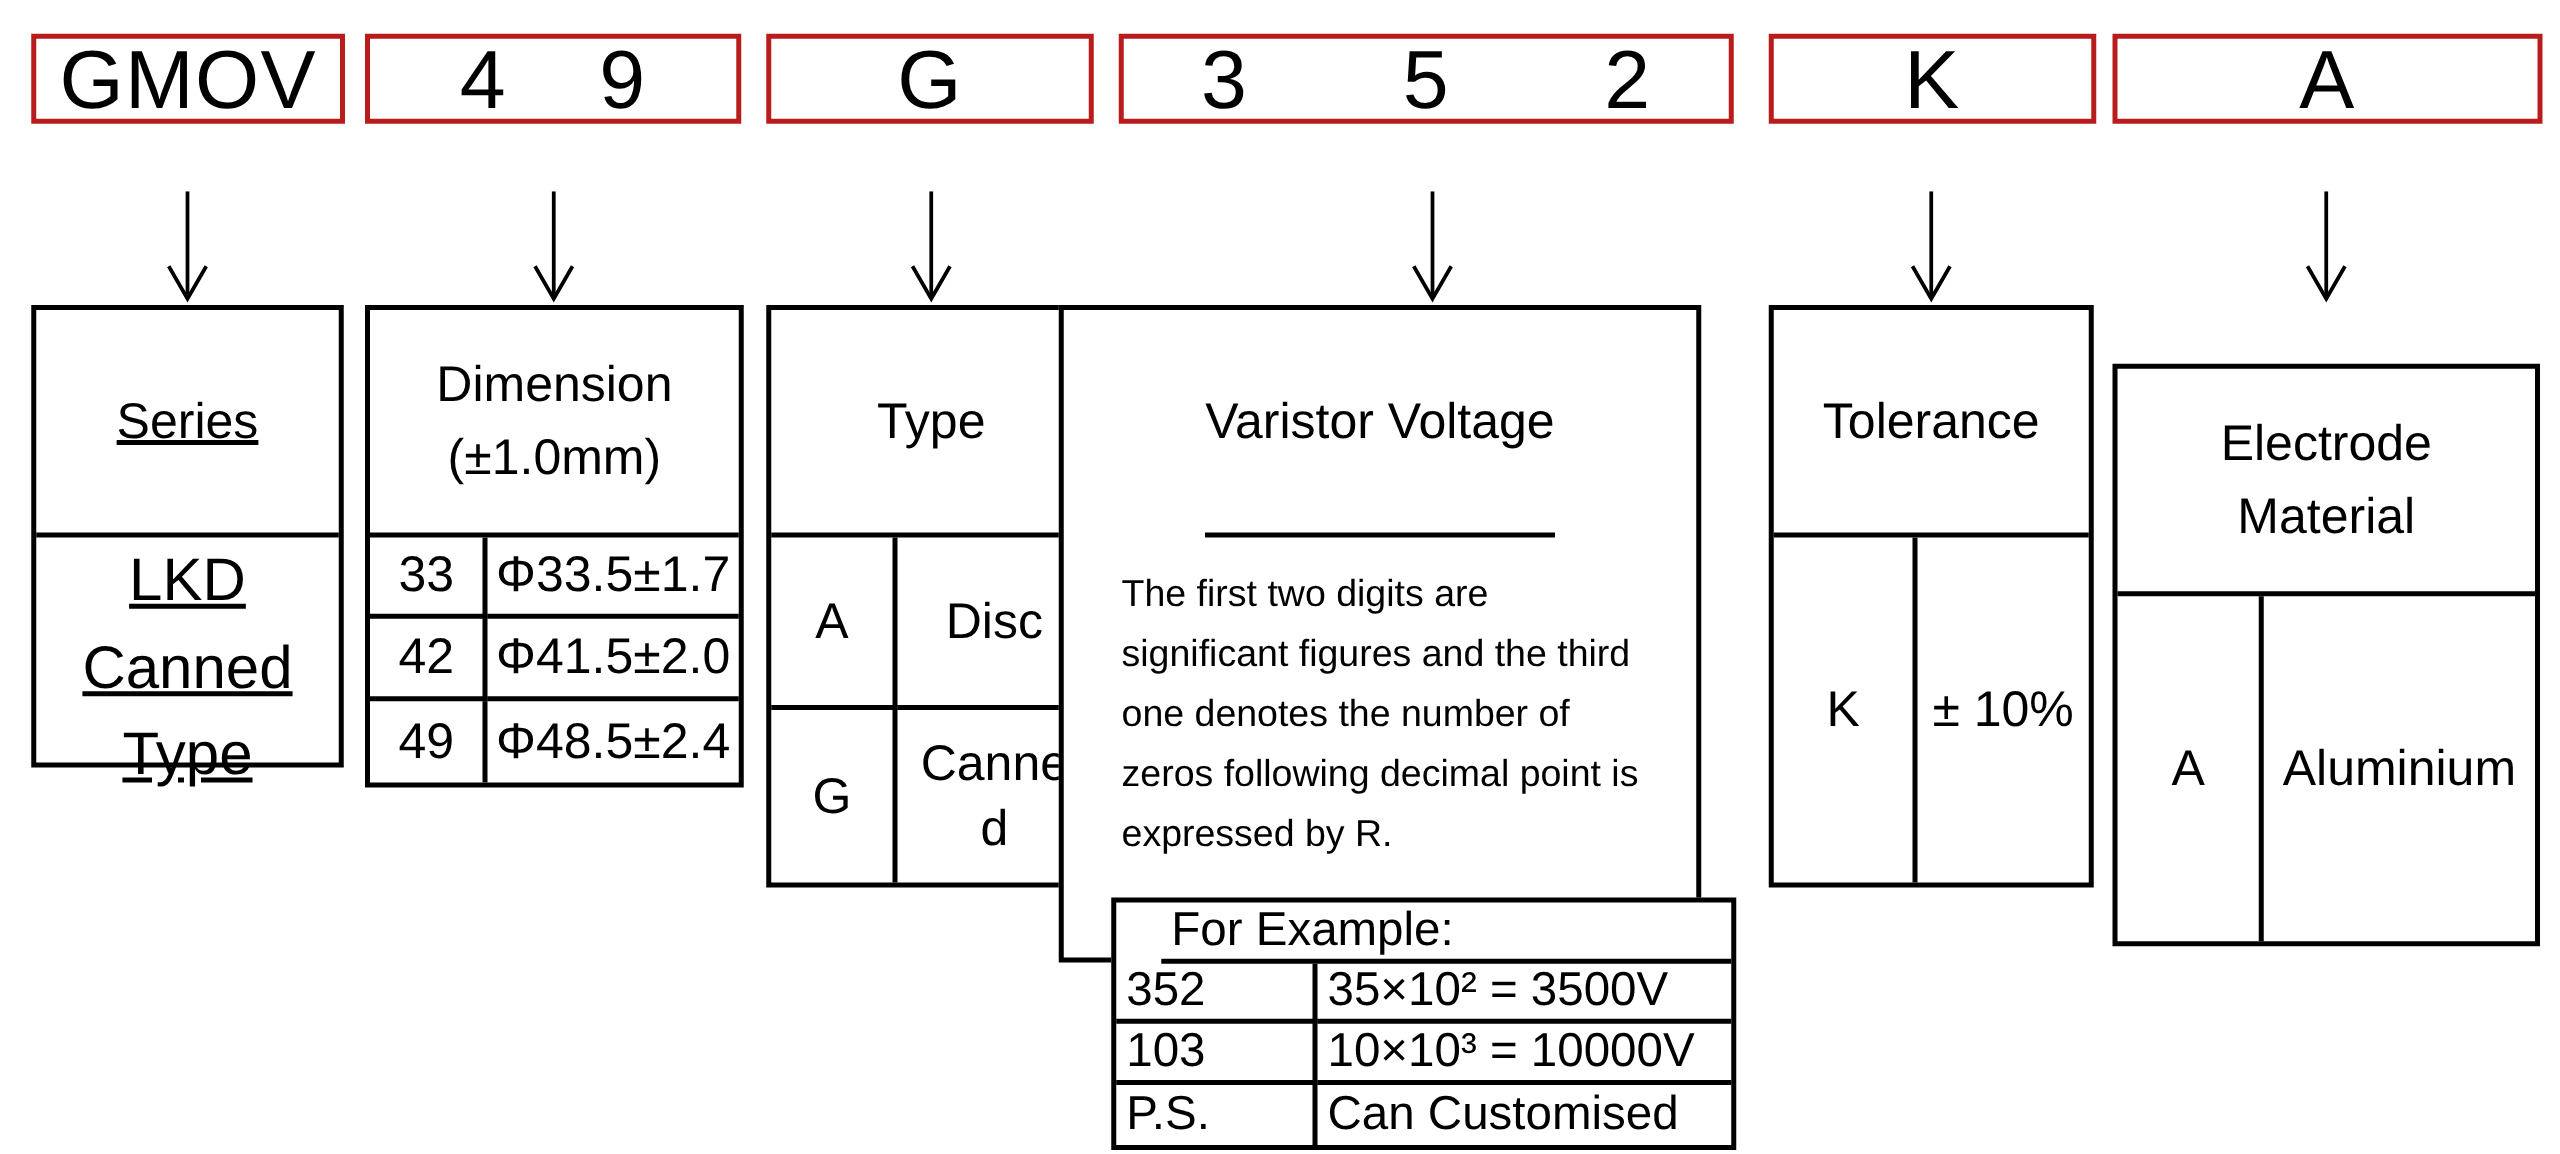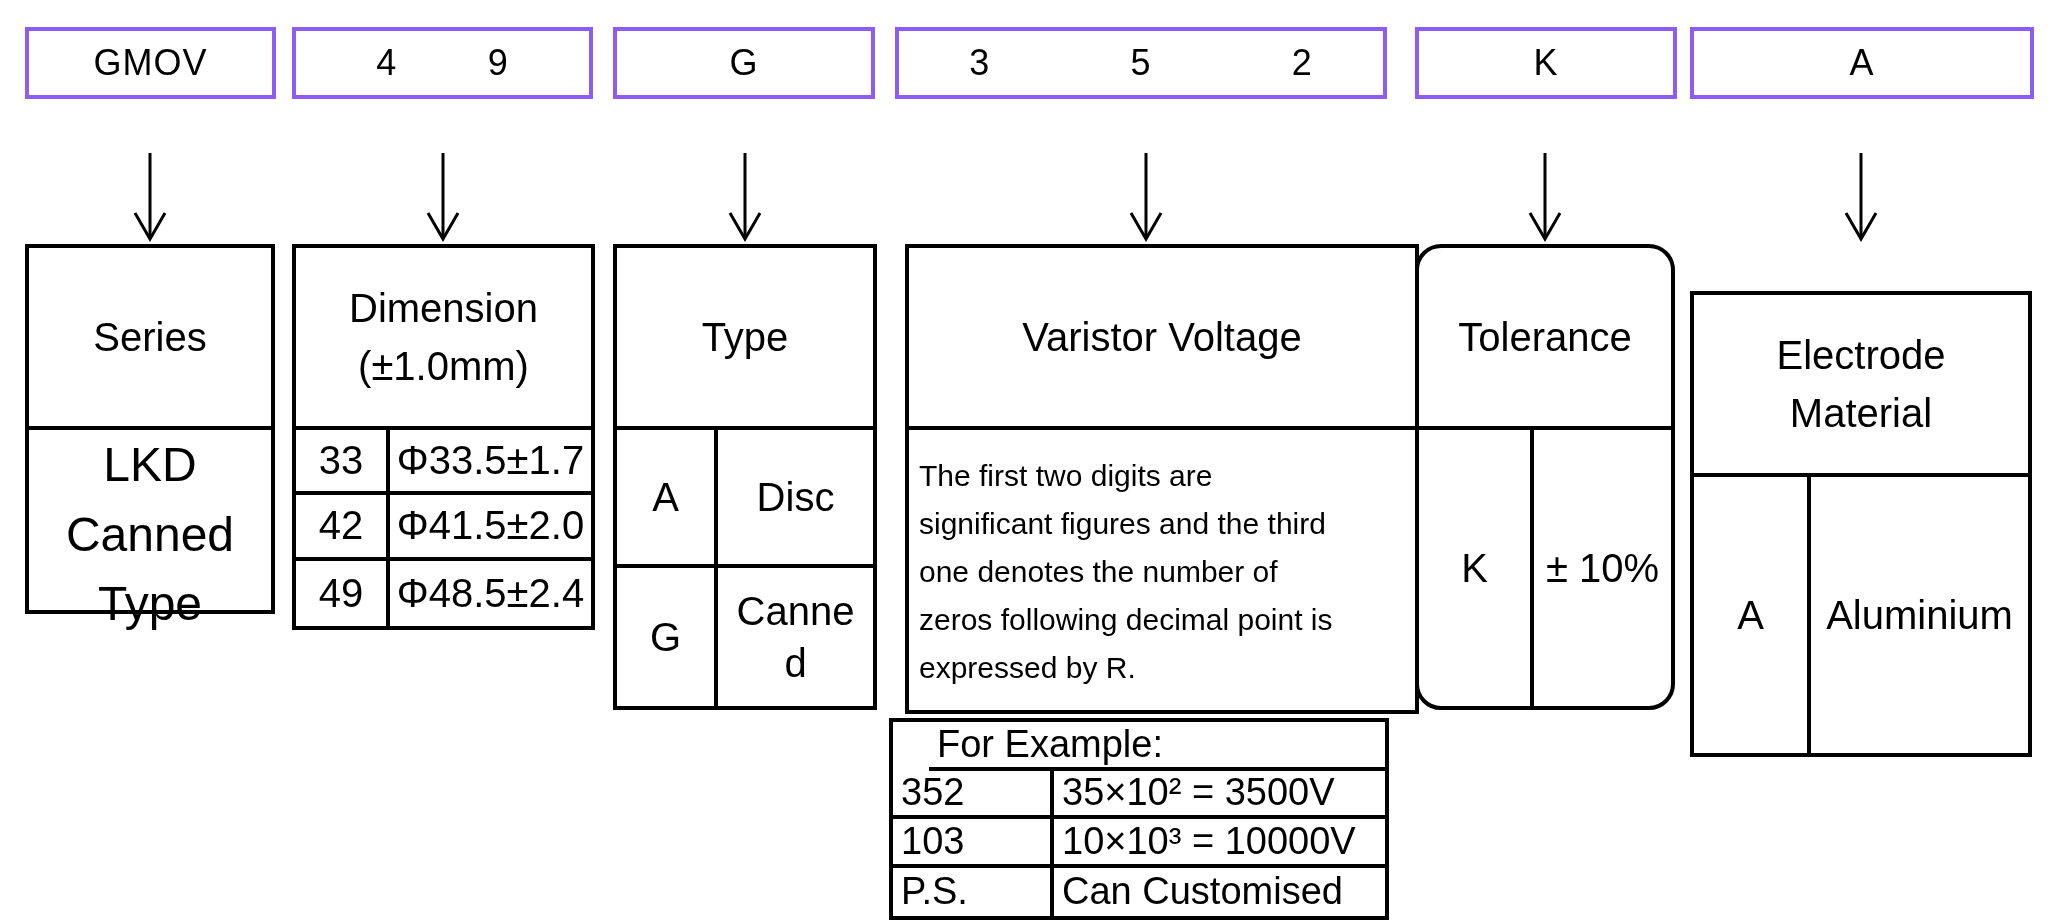--- a/index.html
+++ b/index.html
@@ -3,22 +3,22 @@
 <meta charset="utf-8">
 <style>
   html,body{margin:0;padding:0;background:#ffffff;}
   .canvas{
     position:relative;width:2048px;height:923px;background:#ffffff;
     font-family:"Liberation Sans",sans-serif;color:#000;overflow:hidden;
   }
   
   .codebox{
     position:absolute;top:27px;height:72px;box-sizing:border-box;
-    border:4px solid #8b5cf6;display:flex;align-items:center;justify-content:center;
-    font-size:36px;letter-spacing:1px;background:#fff;
+    border:4px solid #b91c1c;display:flex;align-items:center;justify-content:center;
+    font-size:66px;letter-spacing:1px;background:#fff;
   }
   .codebox.multi{justify-content:space-around;}
   .codebox.pad{padding:0 35px;}
   
   .arrow{position:absolute;width:44px;height:90px;}
   .arrow svg{display:block;}
   
   .panel{
     position:absolute;top:244px;box-sizing:border-box;border:4px solid #000;
     display:flex;flex-direction:column;background:#fff;
@@ -117,21 +117,21 @@
         <polyline points="7,60 22,86 37,60" fill="none" stroke="#000" stroke-width="3"></polyline>
       </svg>
   </div>
   <div class="arrow" style="left:1839px;top:153px;">
     <svg width="44" height="90" viewBox="0 0 44 90">
         <line x1="22" y1="0" x2="22" y2="84" stroke="#000" stroke-width="3"></line>
         <polyline points="7,60 22,86 37,60" fill="none" stroke="#000" stroke-width="3"></polyline>
       </svg>
   </div>
 
-  <div class="panel" style="left:25px;width:250px;height:370px;">
+  <div class="panel" style="left:25px;width:250px;height:370px;text-decoration:underline;">
     <div class="hdr">Series</div>
     <div class="pbody">
       <div class="centerv">LKD
 Canned
 Type</div>
     </div>
   </div>
 
   <div class="panel" style="left:292px;width:303px;height:386px;">
     <div class="hdr">Dimension
@@ -153,40 +153,40 @@
     <div class="pbody">
       <div class="grid type-grid">
         <div class="cell bR bB">A</div>
         <div class="cell bB wrapcell">Disc</div>
         <div class="cell bR">G</div>
         <div class="cell wrapcell">Canned</div>
       </div>
     </div>
   </div>
 
-  <div class="panel" style="left:905px;width:514px;height:470px;">
+  <div class="panel" style="left:847px;width:514px;height:526px;align-items:center;">
     <div class="hdr">Varistor Voltage</div>
     <div class="desc">The first two digits are
 significant figures and the third
 one denotes the number of
 zeros following decimal point is
 expressed by R.</div>
   </div>
 
   <div class="extable">
     <div class="excell ex-title bB">For Example:</div>
     <div class="excell bR bB">352</div>
     <div class="excell bB">35×10² = 3500V</div>
     <div class="excell bR bB">103</div>
     <div class="excell bB">10×10³ = 10000V</div>
     <div class="excell bR">P.S.</div>
     <div class="excell">Can Customised</div>
   </div>
 
-  <div class="panel" style="left:1415px;width:260px;height:466px;border-radius:26px;">
+  <div class="panel" style="left:1415px;width:260px;height:466px;">
     <div class="hdr">Tolerance</div>
     <div class="pbody">
       <div class="grid tol-grid">
         <div class="cell bR">K</div>
         <div class="cell">± 10%</div>
       </div>
     </div>
   </div>
 
   <div class="panel" style="left:1690px;width:342px;height:466px;margin-top:47px;">

